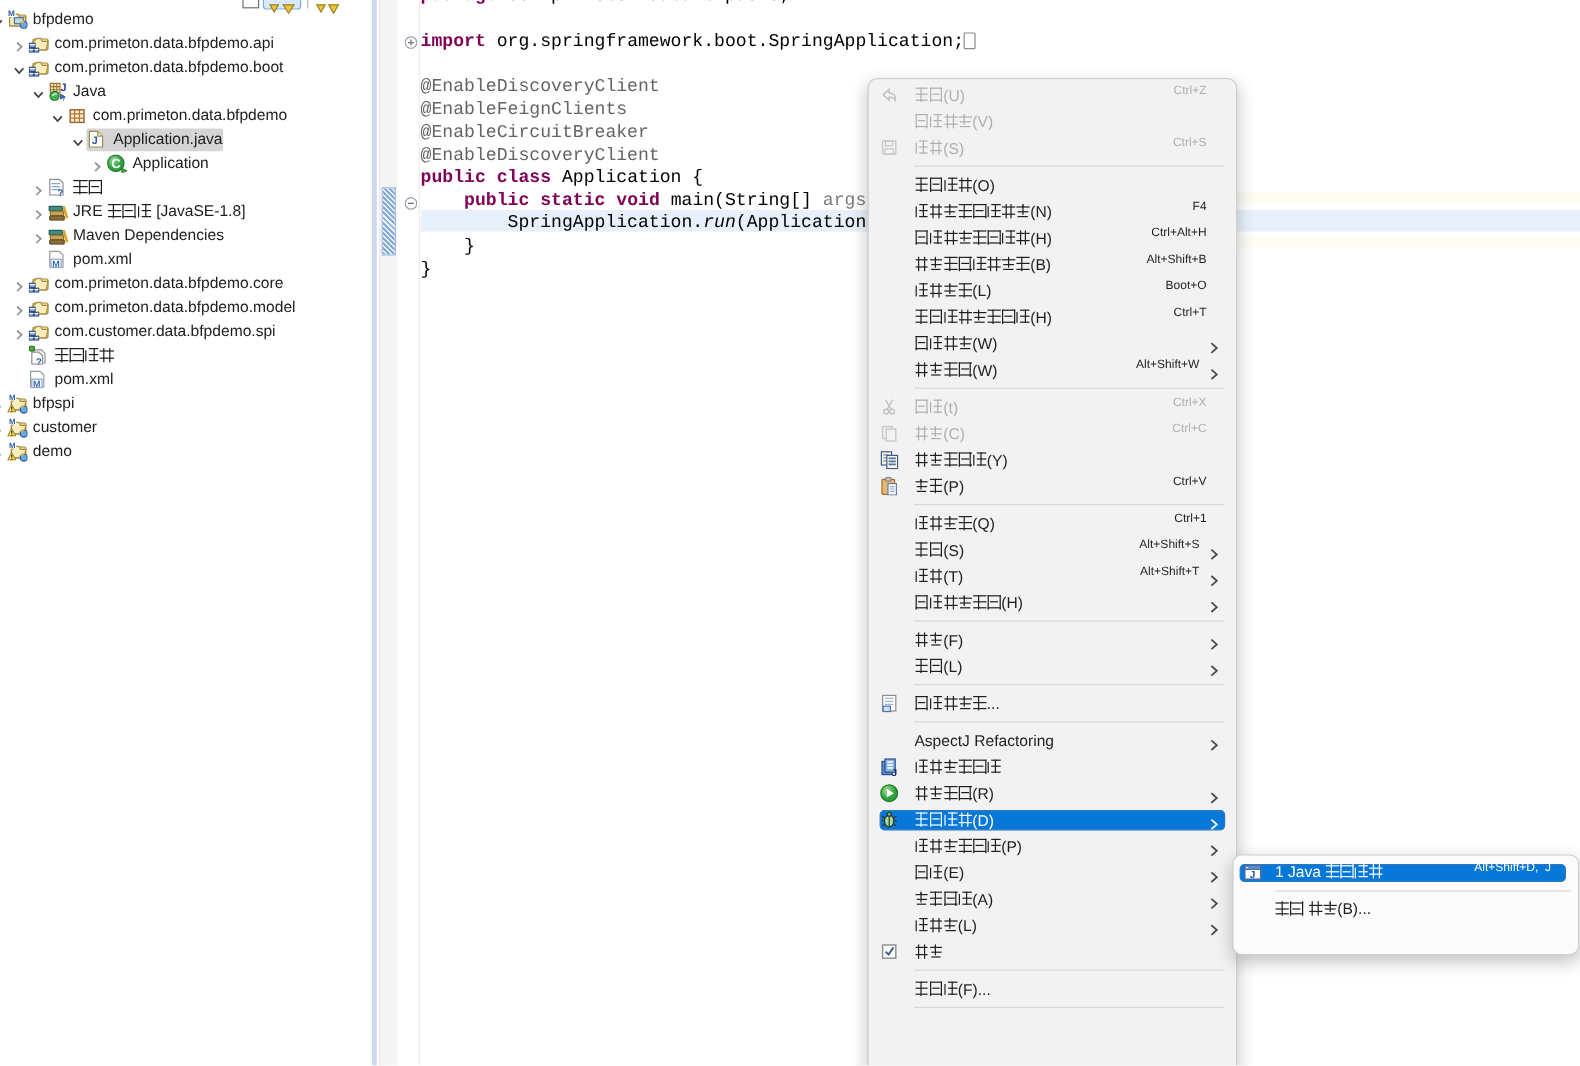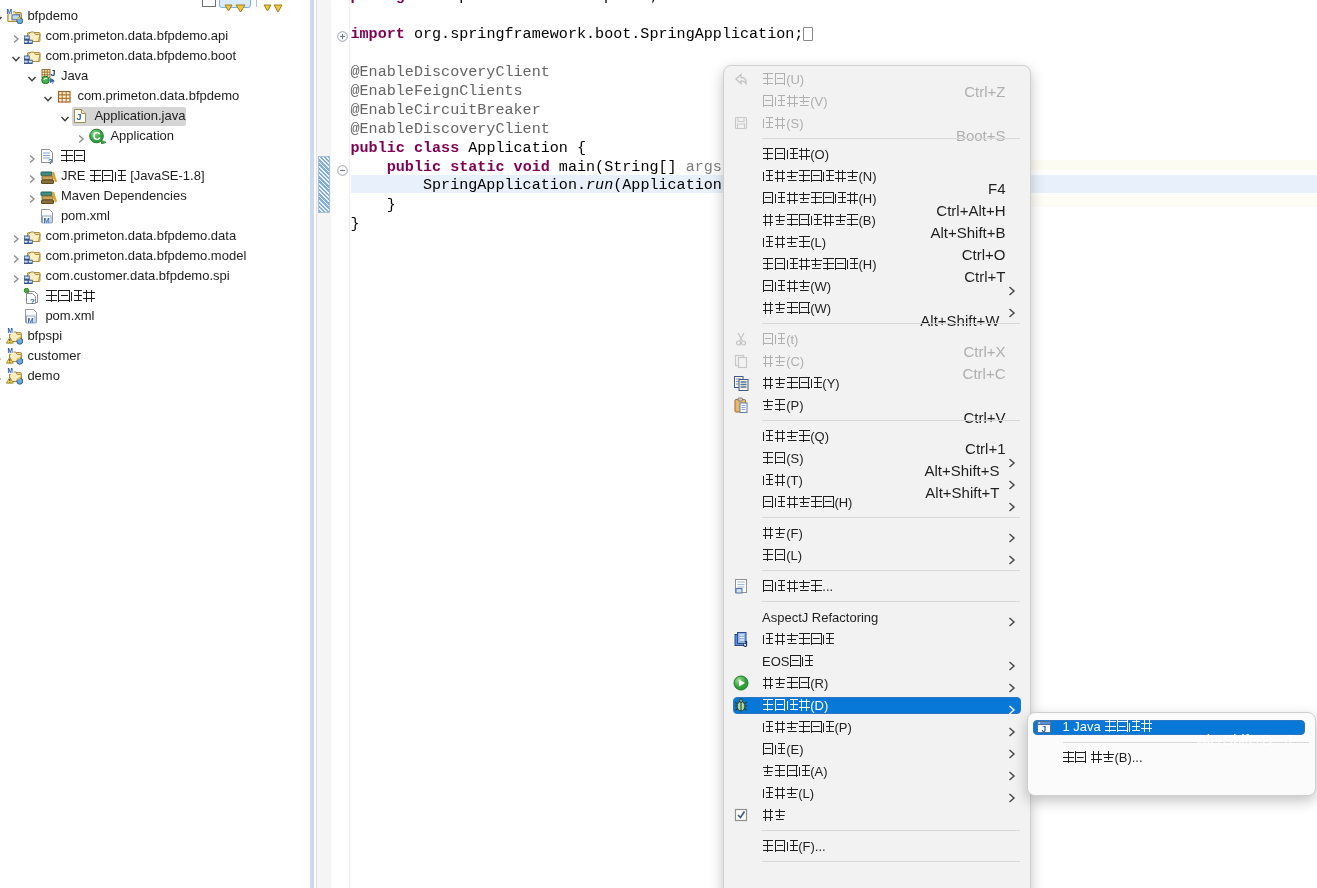--- a/index.html
+++ b/index.html
@@ -21,21 +21,21 @@
 
 .cl{position:absolute;left:350.5px;font-family:"Liberation Mono",monospace;font-size:15.1px;line-height:19px;white-space:pre;color:#000}
 .kw{color:#7f0055;font-weight:bold}
 .an{color:#646464}
 .pa{color:#7d7d7d}
 
 .menu{position:absolute;background:#f2f2f2;border:1px solid #cfcfcf;box-shadow:0 5px 14px rgba(0,0,0,.24)}
 .mi{position:relative;height:22px;--c:#1f1f1f;color:#1f1f1f}
 .mi.dis{--c:#afafaf;color:#afafaf}
 .mlab{position:absolute;left:38.5px;top:3.5px;font-size:13px;line-height:15px;white-space:nowrap}
-.msc{position:absolute;top:16px;font-size:15px;line-height:15px;white-space:nowrap}
+.msc{position:absolute;top:0;font-size:10px;line-height:15px;white-space:nowrap}
 .mic{position:absolute;left:9.5px;top:3px}
 .msep{height:9px;position:relative}
 .msep>div{position:absolute;left:38.5px;right:10px;top:4px;height:1px;background:#d8d8d8}
 .arr{position:absolute;top:6.5px}
 </style></head><body>
 <div class="trow" style="top:6.0px;left:0;width:310px">
 <span class="tw" style="left:-7.0px"><svg width="10" height="10" viewBox="0 0 10 10">
         <path d="M1.5 3 L5 6.8 L8.5 3" stroke="#3c3c3c" stroke-width="1.4" fill="none"></path>
       </svg></span>
 <span class="tic" style="left:6.4px"><svg width="17" height="16" viewBox="0 0 17 16">
@@ -185,21 +185,21 @@
 <span class="tic" style="left:24.4px"><svg width="17" height="16" viewBox="0 0 17 16">
         <rect x="3.5" y="4.5" width="12.5" height="9" rx="1" fill="#f4e2a2" stroke="#ab8b3f"></rect>
         <path d="M3.5 7 L7 4 H10 l1.3 2.4 H16 L14.5 13.5 H3.5 Z" fill="#faeebe" stroke="#ab8b3f"></path>
         <g stroke="#27477f" stroke-width=".9" fill="#8fb0e0">
           <rect x="0.6" y="8" width="4.6" height="3.6"></rect>
           <rect x="0.2" y="12.2" width="3.6" height="3.3"></rect>
           <rect x="4.6" y="12.2" width="3.6" height="3.3"></rect>
         </g>
         <path d="M.6 9.2 h4.6 M.2 13.3 h3.6 M4.6 13.3 h3.6" stroke="#fff" stroke-width=".8"></path>
       </svg></span>
-<span class="tlab" style="left:45.4px">com.primeton.data.bfpdemo.data</span>
+<span class="tlab" style="left:45.4px">com.primeton.data.bfpdemo.core</span>
   </div>
 <div class="trow" style="top:246.0px;left:0;width:310px">
 <span class="tw" style="left:11.0px"><svg width="10" height="10" viewBox="0 0 10 10">
         <path d="M3.2 1.5 L7 5 L3.2 8.5" stroke="#8f8f8f" stroke-width="1.4" fill="none"></path>
       </svg></span>
 <span class="tic" style="left:24.4px"><svg width="17" height="16" viewBox="0 0 17 16">
         <rect x="3.5" y="4.5" width="12.5" height="9" rx="1" fill="#f4e2a2" stroke="#ab8b3f"></rect>
         <path d="M3.5 7 L7 4 H10 l1.3 2.4 H16 L14.5 13.5 H3.5 Z" fill="#faeebe" stroke="#ab8b3f"></path>
         <g stroke="#27477f" stroke-width=".9" fill="#8fb0e0">
           <rect x="0.6" y="8" width="4.6" height="3.6"></rect>
@@ -340,21 +340,21 @@
 <div class="mi dis">
       <span class="mlab" style="z-index:2"><i class="z g2"></i><i class="z g3"></i><i class="z g4"></i><i class="z g5"></i>(V)</span>
     </div>
 <div class="mi dis">
       <span class="mic"><svg width="16" height="16" viewBox="0 0 16 16">
           <rect x="2.5" y="2.5" width="11" height="11" rx="1" fill="none" stroke="#c8c8c8" stroke-width="1.2"></rect>
           <rect x="5" y="2.5" width="6" height="4" fill="none" stroke="#c8c8c8"></rect>
           <rect x="4.5" y="9" width="7" height="4.5" fill="none" stroke="#c8c8c8"></rect>
         </svg></span>
       <span class="mlab" style="z-index:2"><i class="z g3"></i><i class="z g4"></i>(S)</span>
-      <span class="msc" style="right:24px">Boot+S</span>
+      <span class="msc" style="right:24px">Ctrl+S</span>
     </div>
 <div class="msep">
       <div></div>
     </div>
 <div class="mi">
       <span class="mlab" style="z-index:2"><i class="z g1"></i><i class="z g2"></i><i class="z g3"></i><i class="z g4"></i>(O)</span>
     </div>
 <div class="mi">
       <span class="mlab" style="z-index:2"><i class="z g3"></i><i class="z g4"></i><i class="z g5"></i><i class="z g1"></i><i class="z g2"></i><i class="z g3"></i><i class="z g4"></i><i class="z g5"></i>(N)</span>
       <span class="msc" style="right:24px">F4</span>
@@ -362,21 +362,21 @@
 <div class="mi">
       <span class="mlab" style="z-index:2"><i class="z g2"></i><i class="z g3"></i><i class="z g4"></i><i class="z g5"></i><i class="z g1"></i><i class="z g2"></i><i class="z g3"></i><i class="z g4"></i>(H)</span>
       <span class="msc" style="right:24px">Ctrl+Alt+H</span>
     </div>
 <div class="mi">
       <span class="mlab" style="z-index:2"><i class="z g4"></i><i class="z g5"></i><i class="z g1"></i><i class="z g2"></i><i class="z g3"></i><i class="z g4"></i><i class="z g5"></i><i class="z g1"></i>(B)</span>
       <span class="msc" style="right:24px">Alt+Shift+B</span>
     </div>
 <div class="mi">
       <span class="mlab" style="z-index:2"><i class="z g3"></i><i class="z g4"></i><i class="z g5"></i><i class="z g1"></i>(L)</span>
-      <span class="msc" style="right:24px">Ctrl+O</span>
+      <span class="msc" style="right:24px">Boot+O</span>
     </div>
 <div class="mi">
       <span class="mlab" style="z-index:2"><i class="z g1"></i><i class="z g2"></i><i class="z g3"></i><i class="z g4"></i><i class="z g5"></i><i class="z g1"></i><i class="z g2"></i><i class="z g3"></i>(H)</span>
       <span class="msc" style="right:24px">Ctrl+T</span>
     </div>
 <div class="mi">
       <span class="mlab" style="z-index:2"><i class="z g2"></i><i class="z g3"></i><i class="z g4"></i><i class="z g5"></i>(W)</span>
       <span class="arr" style="right:14px"><svg width="8" height="10" viewBox="0 0 8 10">
           <path d="M1.5 1 L6 5 L1.5 9" fill="none" stroke="#4a4a4a" stroke-width="1.5"></path>
         </svg></span>
@@ -490,26 +490,20 @@
         </svg></span>
     </div>
 <div class="mi">
       <span class="mic"><svg width="16" height="16" viewBox="0 0 16 16">
           <rect x="2" y="3.5" width="8.5" height="11" fill="#5f8fd0" stroke="#2a4d8f"></rect>
           <rect x="4.5" y="1.5" width="8.5" height="11" fill="#8fb4e4" stroke="#2a4d8f"></rect>
           <path d="M6.5 4 h4.5 M6.5 6.5 h4.5 M6.5 9 h4.5" stroke="#fff" stroke-width="1.1"></path>
           <text x="10" y="15.5" font-family="Liberation Sans" font-size="8.5" font-weight="bold" fill="#16325f">J</text>
         </svg></span>
       <span class="mlab" style="z-index:2"><i class="z g3"></i><i class="z g4"></i><i class="z g5"></i><i class="z g1"></i><i class="z g2"></i><i class="z g3"></i></span>
-    </div>
-<div class="mi">
-      <span class="mlab" style="z-index:2">EOS<i class="z g2"></i><i class="z g3"></i></span>
-      <span class="arr" style="right:14px"><svg width="8" height="10" viewBox="0 0 8 10">
-          <path d="M1.5 1 L6 5 L1.5 9" fill="none" stroke="#4a4a4a" stroke-width="1.5"></path>
-        </svg></span>
     </div>
 <div class="mi">
       <span class="mic"><svg width="16" height="16" viewBox="0 0 16 16">
           <defs>
             <radialGradient id="rg" cx=".35" cy=".3">
               <stop offset="0" stop-color="#9fdf8f"></stop>
               <stop offset="1" stop-color="#2a9f3a"></stop>
             </radialGradient>
           </defs>
           <circle cx="8" cy="8" r="7" fill="url(#rg)" stroke="#1f7a2a"></circle>

